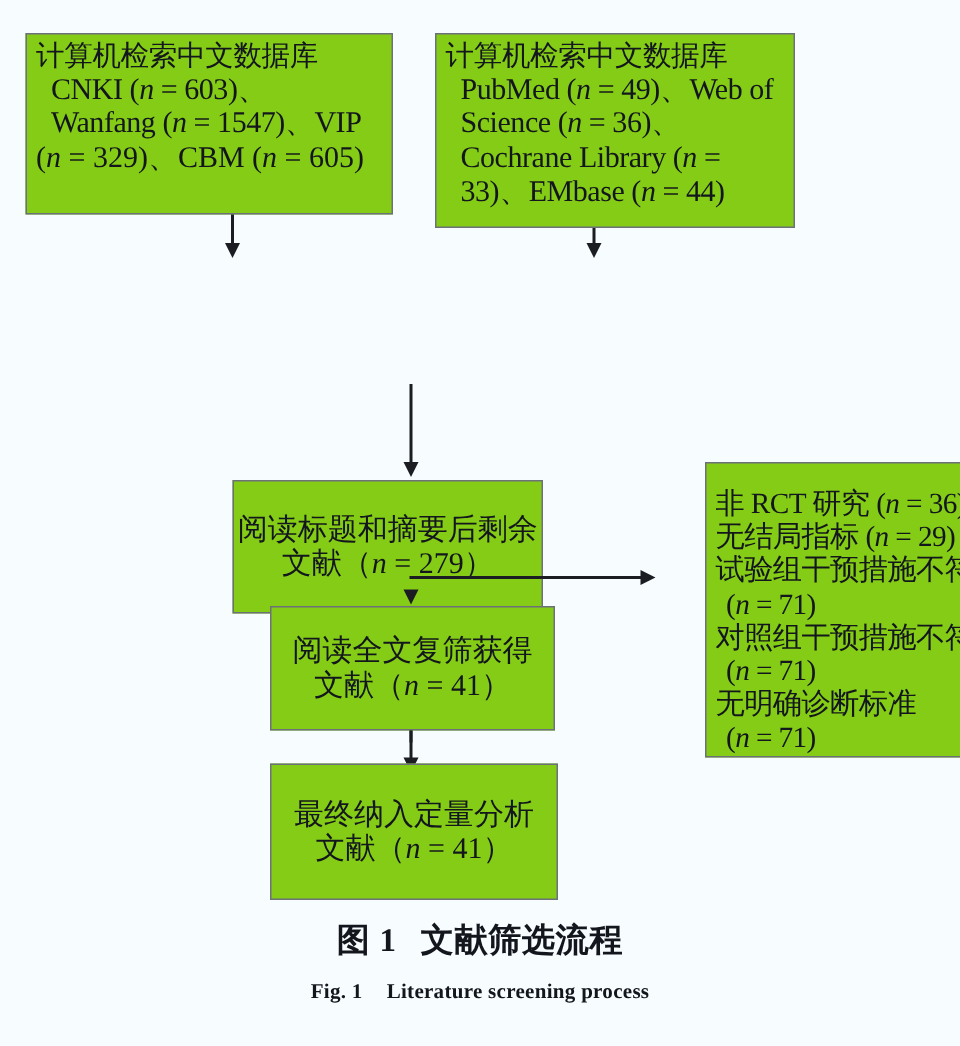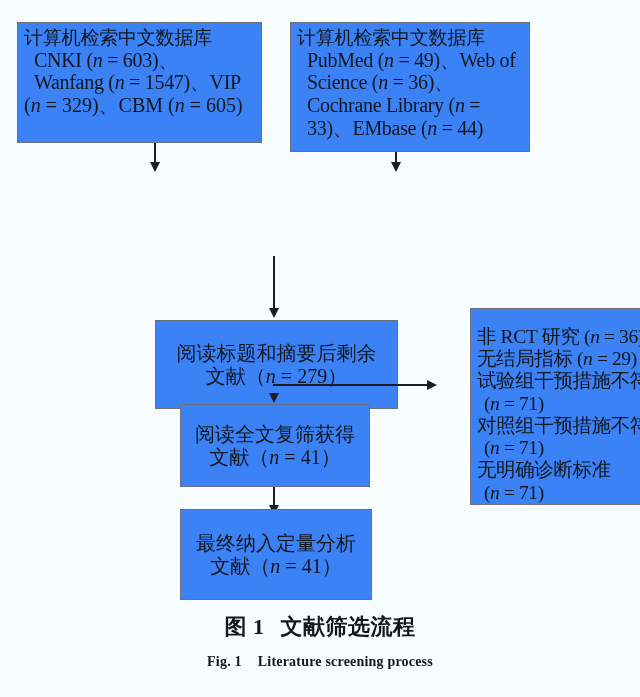--- a/index.html
+++ b/index.html
@@ -16,21 +16,21 @@
   }
   #flow-root {
     position: relative;
     width: 640px;
     height: 697px;
   }
   .box {
     position: absolute;
     box-sizing: border-box;
     border: 1.4px solid #6c7079;
-    background: #3b82f6;
+    background: #84cc16;
     display: flex;
     flex-direction: column;
     justify-content: center;
   }
   .ln {
     display: block;
     white-space: nowrap;
     line-height: 1.14;
   }
   
@@ -155,21 +155,21 @@
   <div class="vline" style="left:154px; top:143px; height:22px;"></div>
   <div class="arrow-down" style="left:149.5px; top:162px;"></div>
 
   <div class="vline" style="left:395px; top:152px; height:13px;"></div>
   <div class="arrow-down" style="left:390.5px; top:162px;"></div>
 
 
   <div class="vline" style="left:273px; top:256px; height:54px;"></div>
   <div class="arrow-down" style="left:268.5px; top:308px;"></div>
 
-  <div class="box proc-box" style="left:155px; top:320px; width:243px; height:89px;">
+  <div class="box proc-box" style="left:155px; top:320px; width:207px; height:89px;">
     <span class="ln">阅读标题和摘要后剩余</span>
     <span class="ln">文献（<em class="n">n</em> = 279）</span>
   </div>
 
   <div class="vline" style="left:273px; top:409px; height:86px;"></div>
   <div class="arrow-down" style="left:268.5px; top:393px;"></div>
   <div class="hline" style="left:273px; top:384px; width:159px;"></div>
   <div class="arrow-right" style="left:427px; top:379.5px;"></div>
 
   <div class="box excl-box" style="left:437px; top:308px; width:193px; height:197px;">

